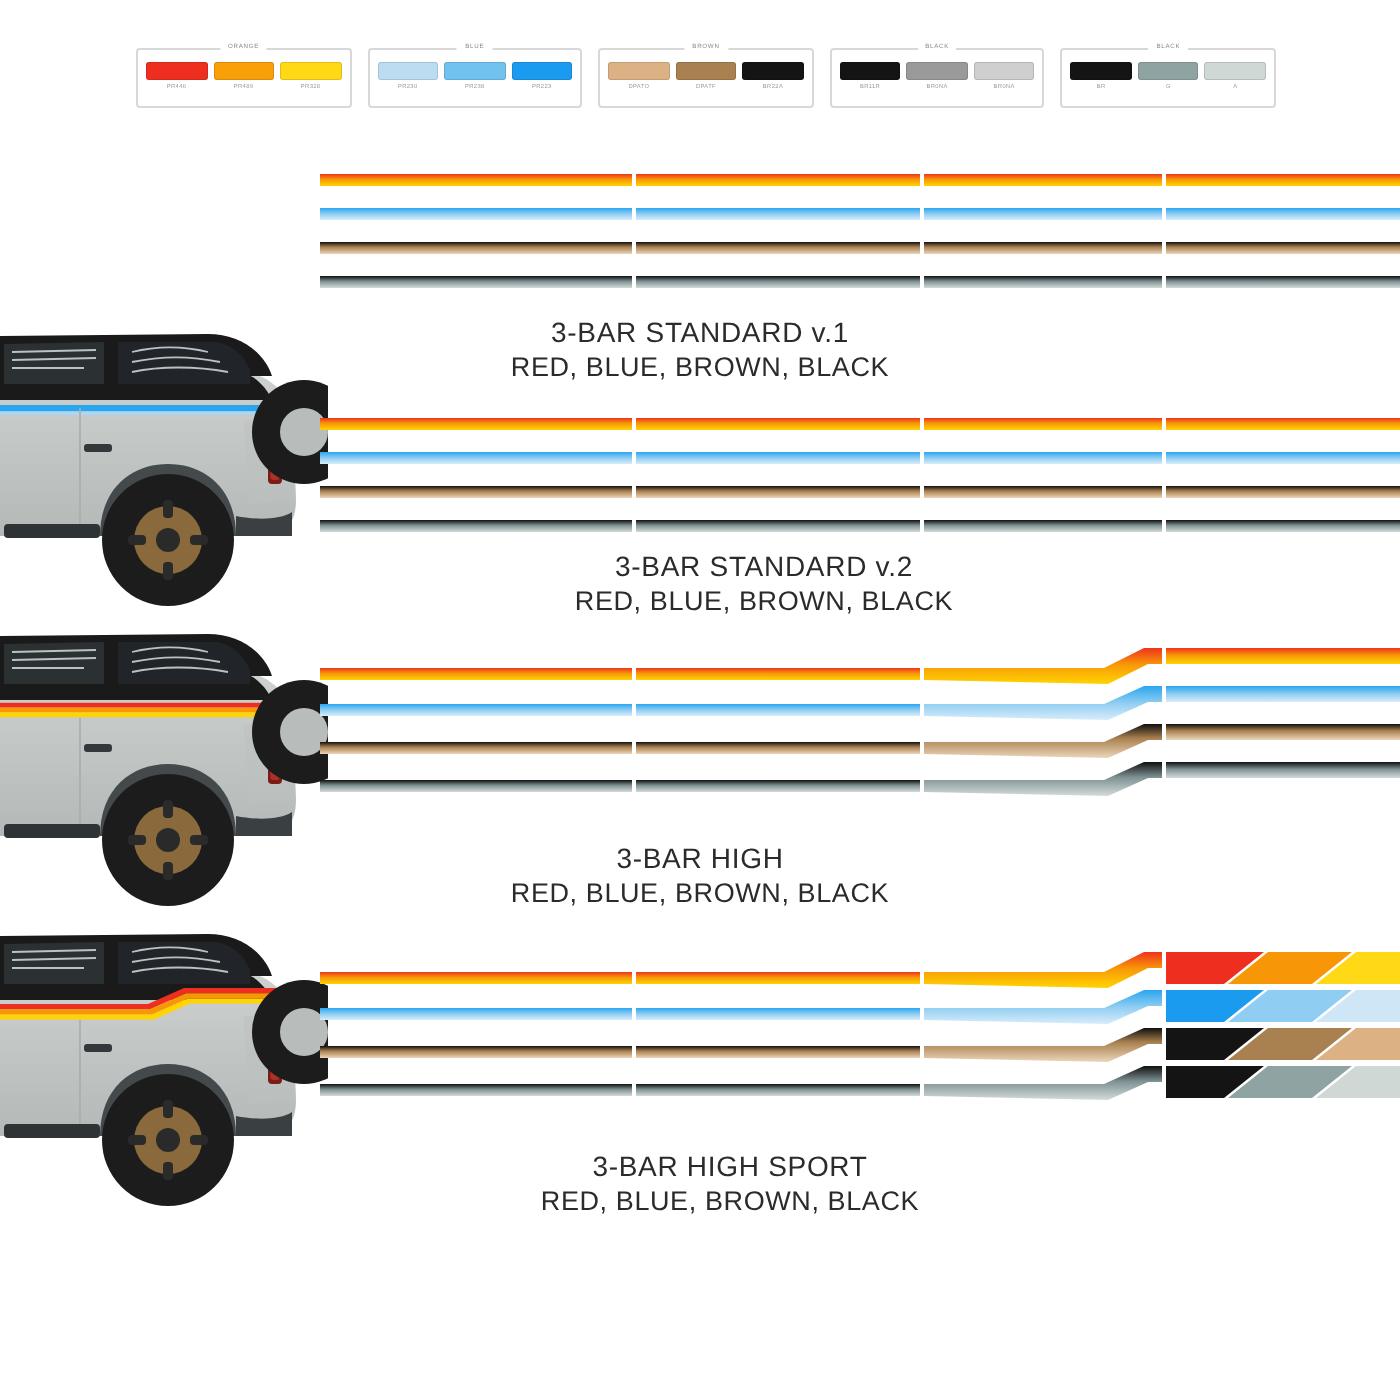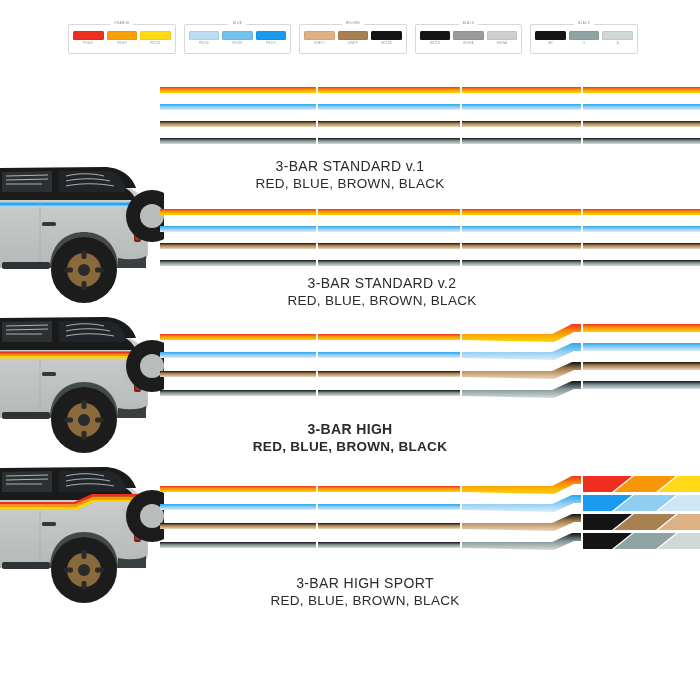--- a/index.html
+++ b/index.html
@@ -390,21 +390,21 @@
       </g>
 
       <g>
         <path d="M0,72 L156,72 L156,78 L0,78 Z" fill="url(#blackG)"></path>
         <path d="M158,72 L300,72 L300,78 L158,78 Z" fill="url(#blackG)"></path>
         <path d="M302,72 L392,72 L412,63 L421,63 L421,71 L414,71 L394,80 L302,78 Z" fill="url(#blackG)"></path>
         <path d="M423,63 L540,63 L540,71 L423,71 Z" fill="url(#blackG)"></path>
       </g>
     </svg>
   </div>
-  <div class="caption" style="left:0;top:421px;font-weight:bold;">
+  <div class="caption" style="left:0;top:421px;">
     <div class="line1">3-BAR HIGH</div>
     <div class="line2">RED, BLUE, BROWN, BLACK</div>
   </div>
 
   <div class="design" style="left:160px;top:470px;">
     <svg width="540" height="92" viewBox="0 0 540 92" xmlns="http://www.w3.org/2000/svg">
 
       <g>
         <path d="M0,16 L156,16 L156,22 L0,22 Z" fill="url(#redG)"></path>
         <path d="M158,16 L300,16 L300,22 L158,22 Z" fill="url(#redG)"></path>

